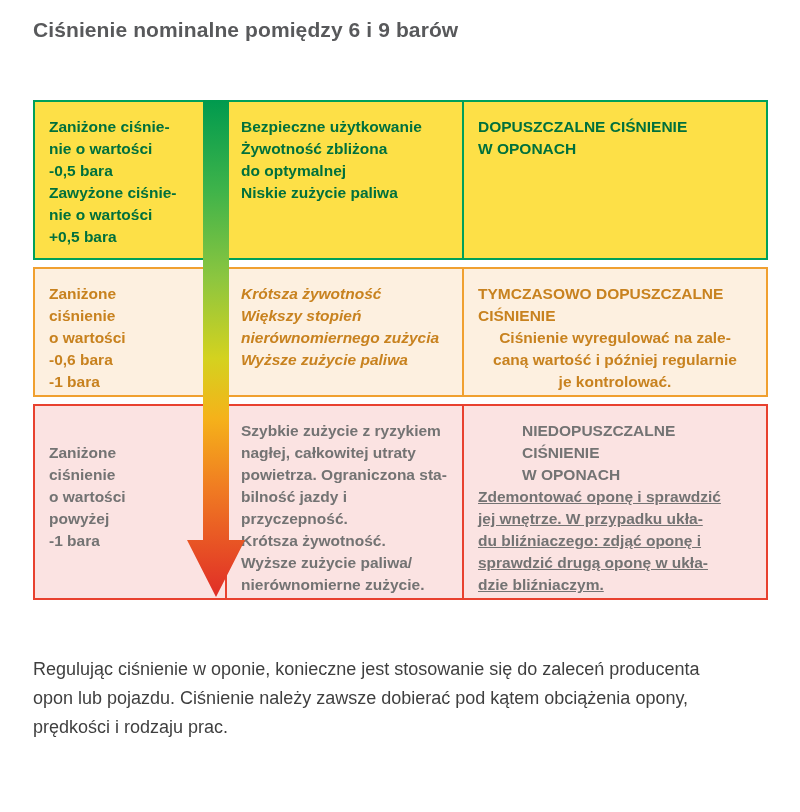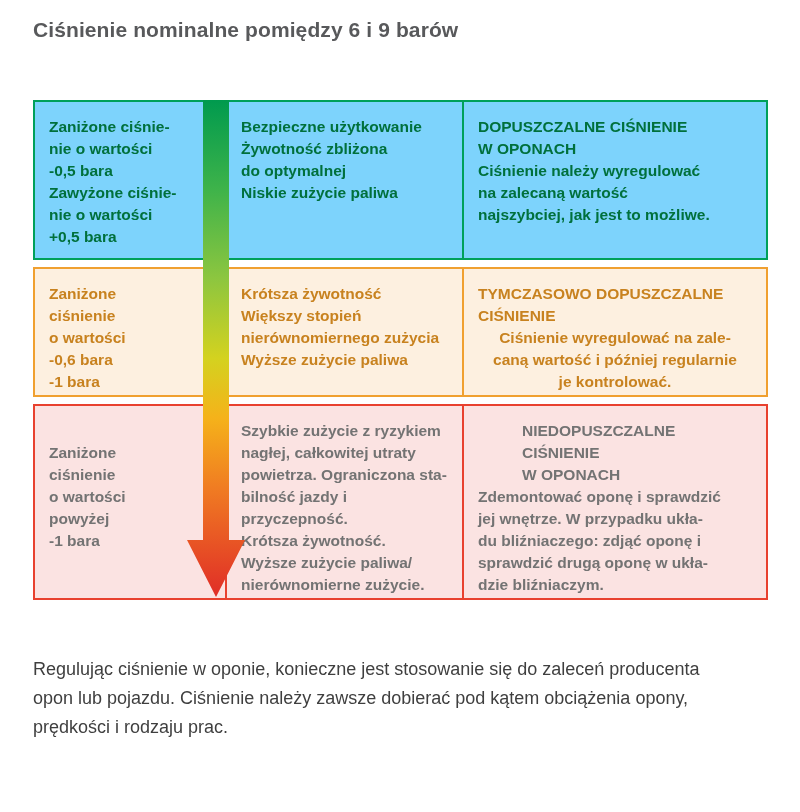--- a/index.html
+++ b/index.html
@@ -40,21 +40,21 @@
 
   .row {
     display: flex;
     box-sizing: border-box;
     border: 2px solid #000;
     margin-bottom: 7px;
     position: relative;
   }
   .row.green {
     border-color: #00a05a;
-    background: #7dd3fc;
+    background: #fde047;
   }
   .row.orange {
     border-color: #f0a030;
     background: #fdf0e0;
   }
   .row.red {
     border-color: #e8412f;
     background: #fbe3e2;
   }
 
@@ -95,21 +95,21 @@
   }
 
   .row.green .col1 .body-text,
   .row.orange .col1 .body-text,
   .row.red .col1 .body-text { font-weight: bold; }
   .row.green .col2 .body-text { font-weight: bold; }
   .row.orange .col2 .body-text { font-weight: bold; }
   .row.red .col2 .body-text { font-weight: bold; }
   .row.green .col3 .body-text { font-weight: bold; }
   .row.orange .col3 .body-text { font-weight: bold; }
-  .row.red .col3 .body-text { font-weight: bold; }
+  .row.red .col3 .body-text { font-weight: bold; text-decoration: underline; }
 
   
   .arrow {
     position: absolute;
     left: 185px;
     top: 100px;
     width: 62px;
     height: 500px;
     pointer-events: none;
   }
@@ -147,37 +147,34 @@
       <div class="cell col2">
         <span class="body-text" style="white-space:pre-line;">Bezpieczne użytkowanie
 Żywotność zbliżona
 do optymalnej
 Niskie zużycie paliwa</span>
       </div>
       <div class="divider"></div>
       <div class="cell col3">
         <span class="heading" style="white-space:pre-line;">DOPUSZCZALNE CIŚNIENIE
 W OPONACH</span>
-        <span class="body-text" style="white-space:pre-line;">Ciśnienie należy wyregulować
-na zalecaną wartość
-najszybciej, jak jest to możliwe.</span>
       </div>
     </div>
 
     <div class="row orange" style="height:130px;">
       <div class="cell col1">
         <span class="body-text" style="white-space:pre-line;">Zaniżone
 ciśnienie
 o wartości
 -0,6 bara
 -1 bara</span>
       </div>
       <div class="divider"></div>
       <div class="cell col2">
-        <span class="body-text" style="white-space:pre-line;">Krótsza żywotność
+        <span class="body-text" style="white-space:pre-line;font-style:italic;">Krótsza żywotność
 Większy stopień
 nierównomiernego zużycia
 Wyższe zużycie paliwa</span>
       </div>
       <div class="divider"></div>
       <div class="cell col3">
         <span class="heading" style="white-space:pre-line;">TYMCZASOWO DOPUSZCZALNE
 CIŚNIENIE</span>
         <span class="body-text" style="white-space:pre-line;text-align:center;">Ciśnienie wyregulować na zale-
 caną wartość i później regularnie

